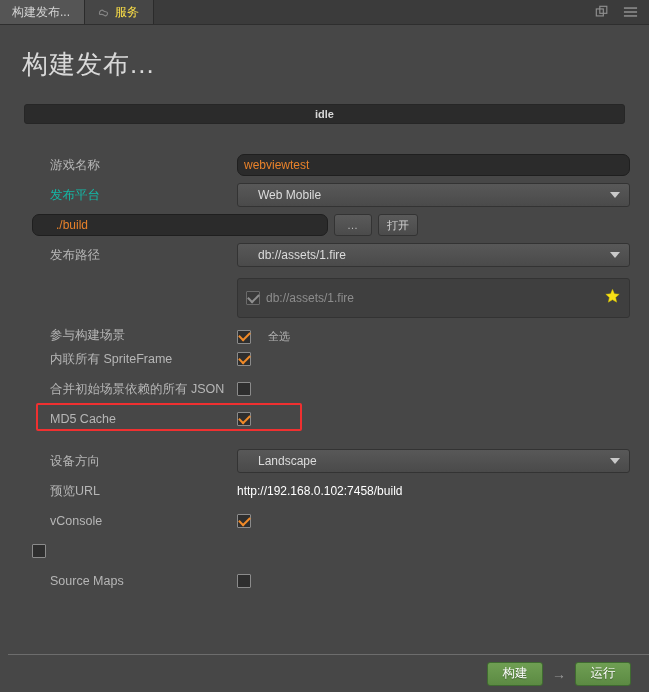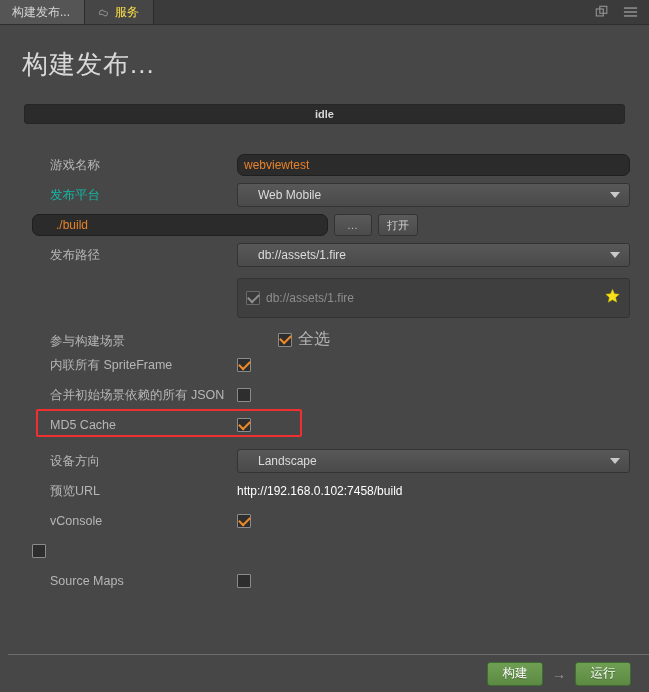--- a/index.html
+++ b/index.html
@@ -167,24 +167,23 @@
     display: block;
     width: 9px; height: 5px;
     border-left: 2.4px solid #f08a28;
     border-bottom: 2.4px solid #f08a28;
     transform: rotate(-45deg) translate(1px, -1px);
   }
   .cb.dim { border-color: #6a6a6a; background: #3a3a3a; }
   .cb.dim.on::after { border-color: #8f8f8f; }
 
   .selectall {
-    display: flex; align-items: center; gap: 6px;
-    font-size: 16px; color: #b6b6b6;
+    display: flex; align-items: center; gap: 17px;
+    font-size: 11px; color: #b6b6b6;
     margin-top: 5px;
-    margin-left: 41px;
   }
 
   .urltext { font-size: 12px; color: #ffffff; }
 
   
   .hl-row { position: relative; }
   .hl-box {
     position: absolute;
     left: 4px; top: -1px;
     width: 266px; height: 28px;
@@ -332,21 +331,21 @@
     </div>
 
     <div class="row hl-row">
       <div class="hl-box"></div>
       <div class="row-lbl">MD5 Cache</div>
       <div class="row-ctl">
         <span class="cb on"></span>
       </div>
     </div>
 
-    <div class="row" style="margin-top:6px;">
+    <div class="row" style="margin-top:12px;">
       <div class="row-lbl">设备方向</div>
       <div class="row-ctl">
         <div class="select">
           <span>Landscape</span>
           <span class="caret"></span>
         </div>
       </div>
     </div>
 
     <div class="row">

